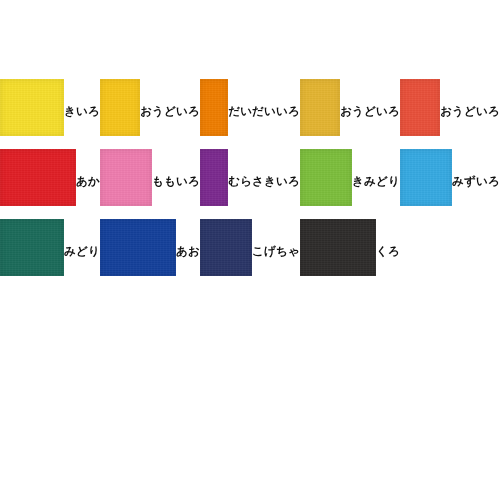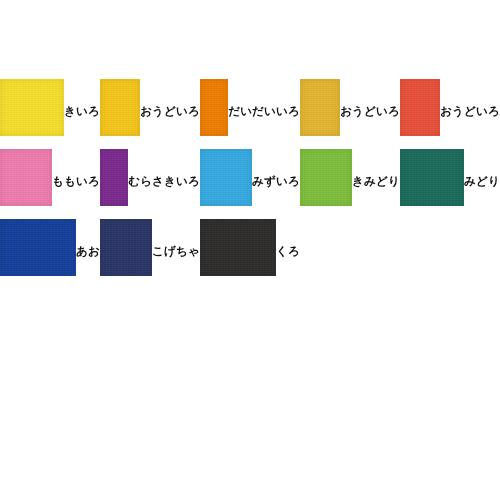--- a/index.html
+++ b/index.html
@@ -105,34 +105,38 @@
       </div>
       <div class="swatch-cell">
         <div class="swatch-chip" style="background-color: rgb(227, 180, 49);"></div>
         <div class="swatch-label">おうどいろ</div>
       </div>
       <div class="swatch-cell">
         <div class="swatch-chip" style="background-color: rgb(232, 80, 58);"></div>
         <div class="swatch-label">おうどいろ</div>
       </div>
       <div class="swatch-cell">
+        <div class="swatch-chip" style="background-color: rgb(224, 31, 38);"></div>
+        <div class="swatch-label">あか</div>
+      </div>
+      <div class="swatch-cell">
         <div class="swatch-chip" style="background-color: rgb(238, 124, 174);"></div>
         <div class="swatch-label">ももいろ</div>
       </div>
       <div class="swatch-cell">
         <div class="swatch-chip" style="background-color: rgb(123, 42, 142);"></div>
         <div class="swatch-label">むらさきいろ</div>
       </div>
       <div class="swatch-cell">
+        <div class="swatch-chip" style="background-color: rgb(124, 190, 60);"></div>
+        <div class="swatch-label">きみどり</div>
+      </div>
+      <div class="swatch-cell">
         <div class="swatch-chip" style="background-color: rgb(54, 169, 225);"></div>
         <div class="swatch-label">みずいろ</div>
-      </div>
-      <div class="swatch-cell">
-        <div class="swatch-chip" style="background-color: rgb(124, 190, 60);"></div>
-        <div class="swatch-label">きみどり</div>
       </div>
       <div class="swatch-cell">
         <div class="swatch-chip" style="background-color: rgb(27, 107, 90);"></div>
         <div class="swatch-label">みどり</div>
       </div>
       <div class="swatch-cell">
         <div class="swatch-chip" style="background-color: rgb(20, 64, 154);"></div>
         <div class="swatch-label">あお</div>
       </div>
       <div class="swatch-cell">

